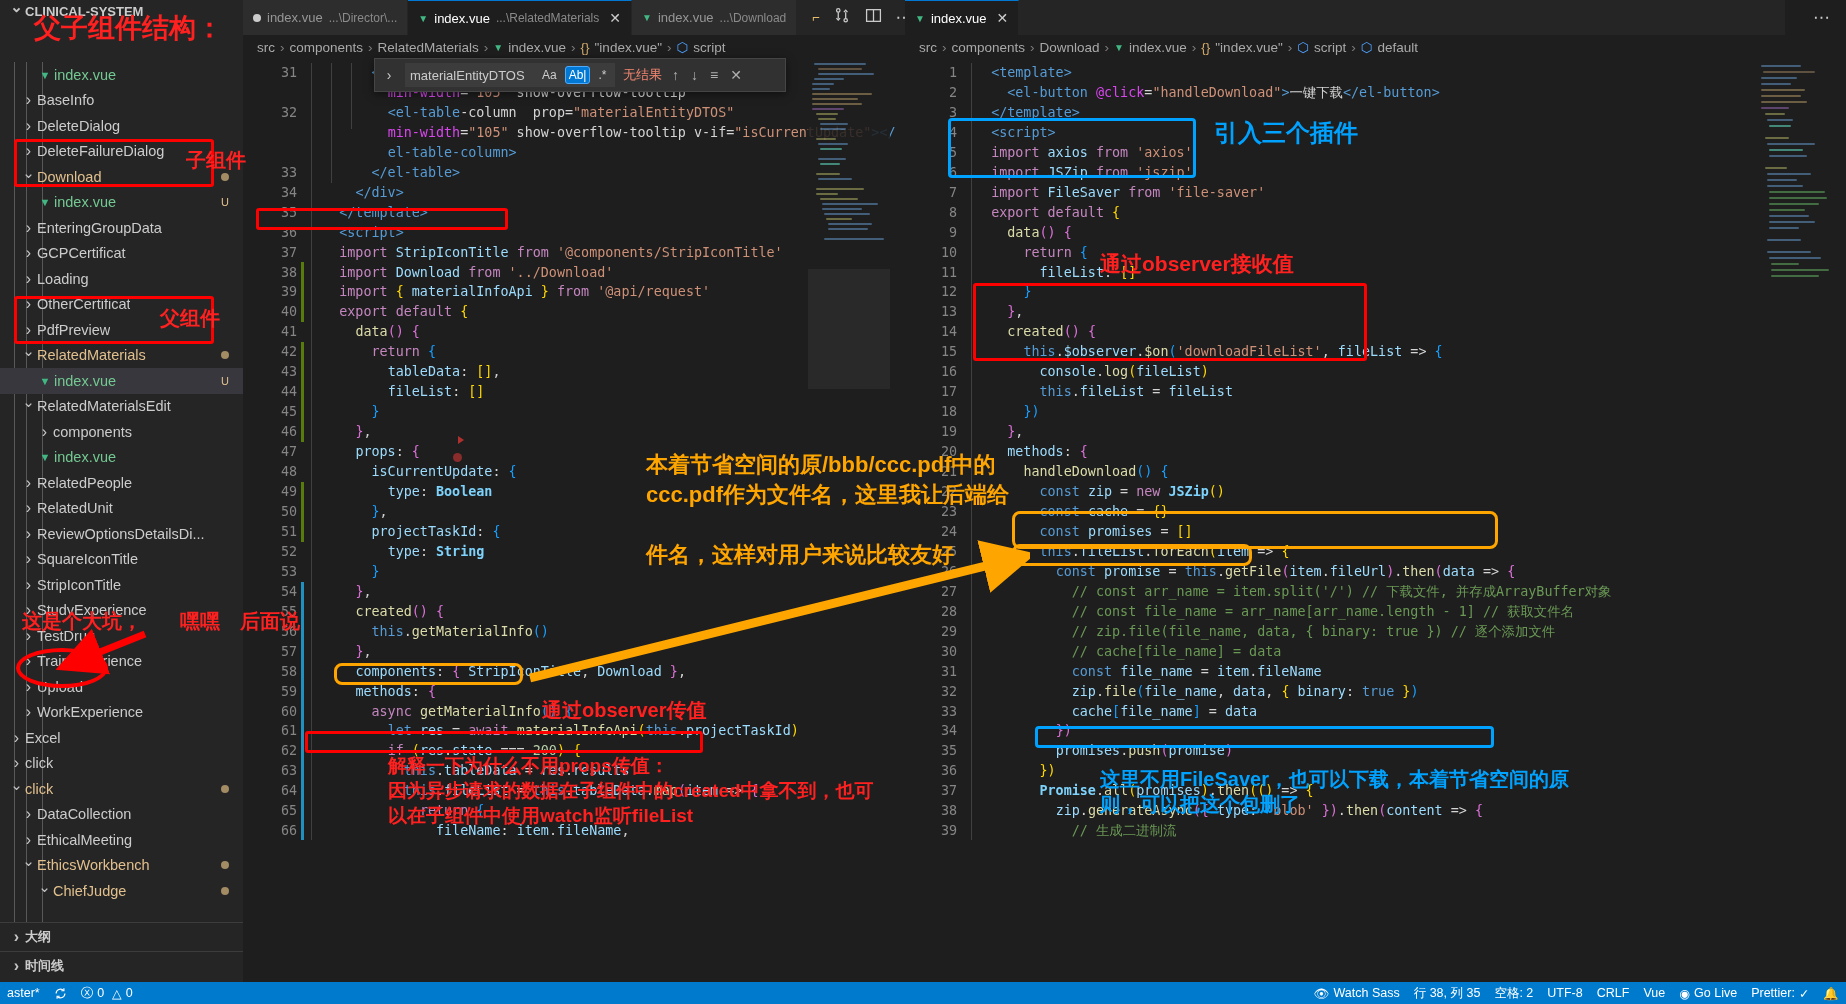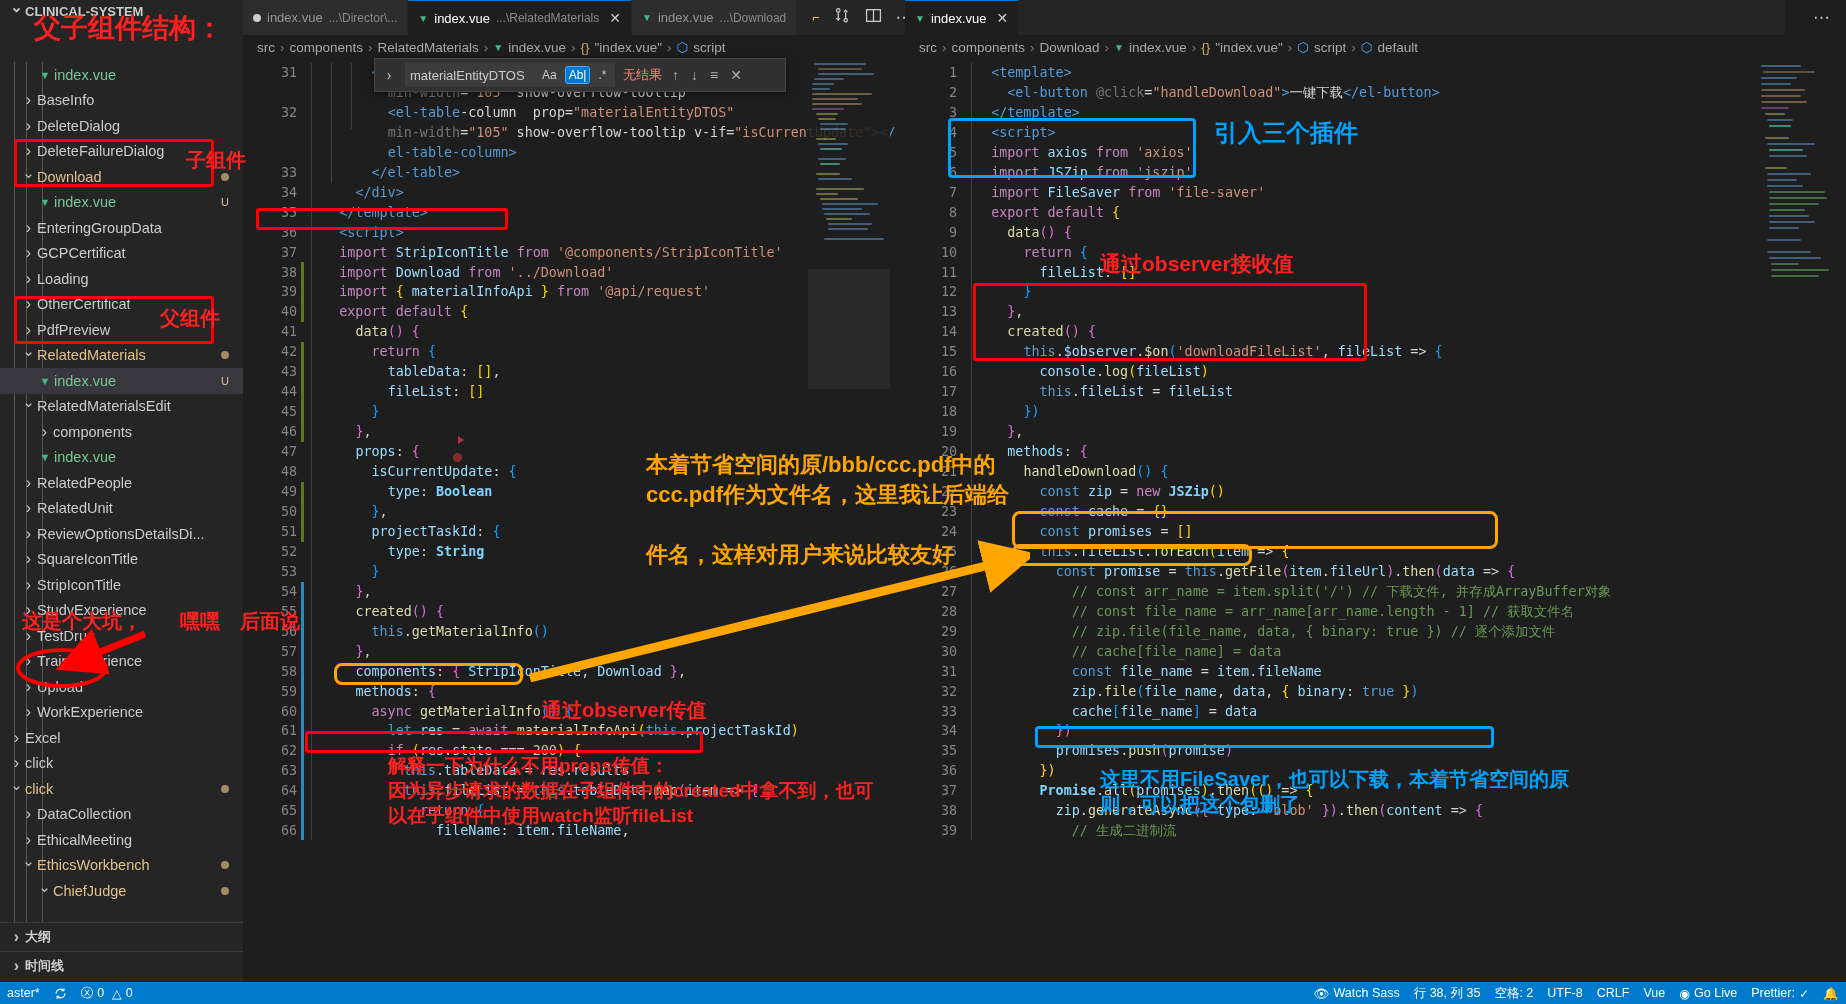--- a/index.html
+++ b/index.html
@@ -88,21 +88,21 @@
   .str { color: #ce9178; }
   .var { color: #9cdcfe; }
   .num { color: #b5cea8; }
   .cm { color: #6a9955; }
   .pl { color: #d4d4d4; }
   .type { color: #7dd3fc; font-weight: bold; }
   .prop { color: #9cdcfe; }
   .br1 { color: #ffd700; }
   .br2 { color: #da70d6; }
   .br3 { color: #179fff; }
-  .attr { color: #737373; }
+  .attr { color: #d946ef; }
 
   
   .gutterbar { position: absolute; width: 3px; }
   .minimap { position: absolute; background: #1e1e1e; opacity: .85; }
   .minimap .mmline { position: absolute; height: 2px; border-radius: 1px; }
 
   
   .findw {
     position: absolute; background: #313131; border: 1px solid #454545;
     box-shadow: 0 2px 8px rgba(0,0,0,.5); display: flex; align-items: center;

